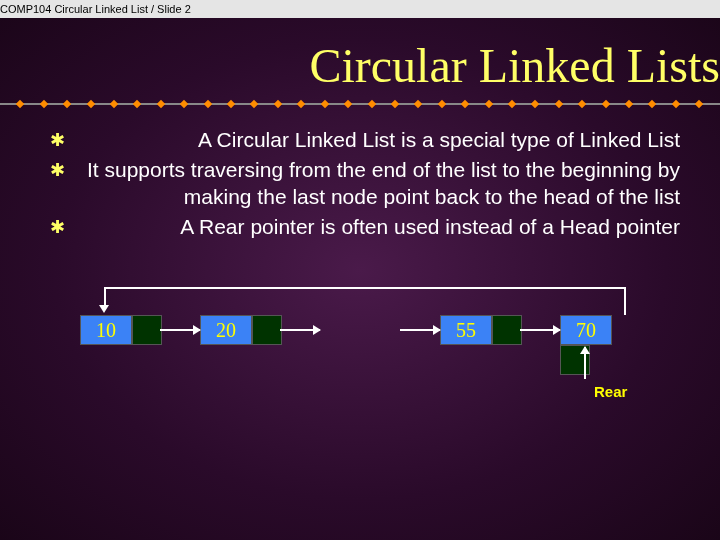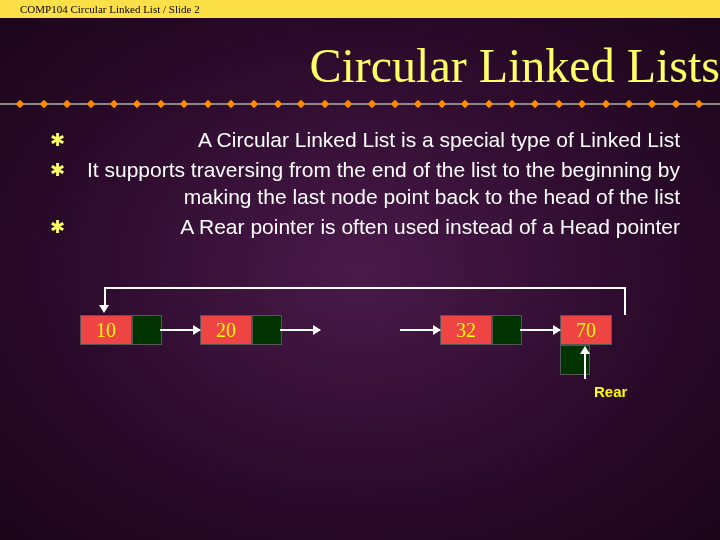--- a/index.html
+++ b/index.html
@@ -6,25 +6,25 @@
     margin: 0;
     padding: 0;
     width: 720px;
     height: 540px;
     background: radial-gradient(ellipse at center, #4a1a4a 0%, #2a0a2a 60%, #1a0518 100%);
     font-family: Arial, sans-serif;
     overflow: hidden;
     position: relative;
   }
   .header-bar {
-    background: #fde047;
+    background: #e5e5e5;
     color: #000;
     font-size: 11px;
-    padding: 3px 20px;
-    font-family: Liberation Serif, serif;
+    padding: 3px 0;
+    font-family: Liberation Sans, sans-serif;
   }
   .title {
     font-family: "Times New Roman", serif;
     font-size: 48px;
     color: #ffff66;
     text-align: right;
     margin-top: 20px;
     margin-bottom: 8px;
   }
   .divider {
@@ -82,21 +82,21 @@
     width: 100%;
   }
   .node {
     position: absolute;
     display: flex;
     top: 40px;
   }
   .node-val {
     width: 50px;
     height: 28px;
-    background: #ef4444;
+    background: #3b82f6;
     color: #ffff00;
     font-family: "Times New Roman", serif;
     font-size: 20px;
     text-align: center;
     line-height: 28px;
     border: 1px solid #555;
   }
   .node-ptr {
     width: 28px;
     height: 28px;
@@ -217,21 +217,21 @@
 
   <div class="node" style="left:80px;">
     <div class="node-val">10</div>
     <div class="node-ptr"></div>
   </div>
   <div class="node" style="left:200px;">
     <div class="node-val">20</div>
     <div class="node-ptr"></div>
   </div>
   <div class="node" style="left:440px;">
-    <div class="node-val">32</div>
+    <div class="node-val">55</div>
     <div class="node-ptr"></div>
   </div>
   <div class="node" style="left:560px;flex-direction:column;">
     <div class="node-val">70</div>
     <div class="node-ptr"></div>
   </div>
 
   <div class="arrow-right" style="left:160px; width:40px;"></div>
   <div class="arrow-right" style="left:280px; width:40px;"></div>
   <div class="arrow-right" style="left:400px; width:40px;"></div>

